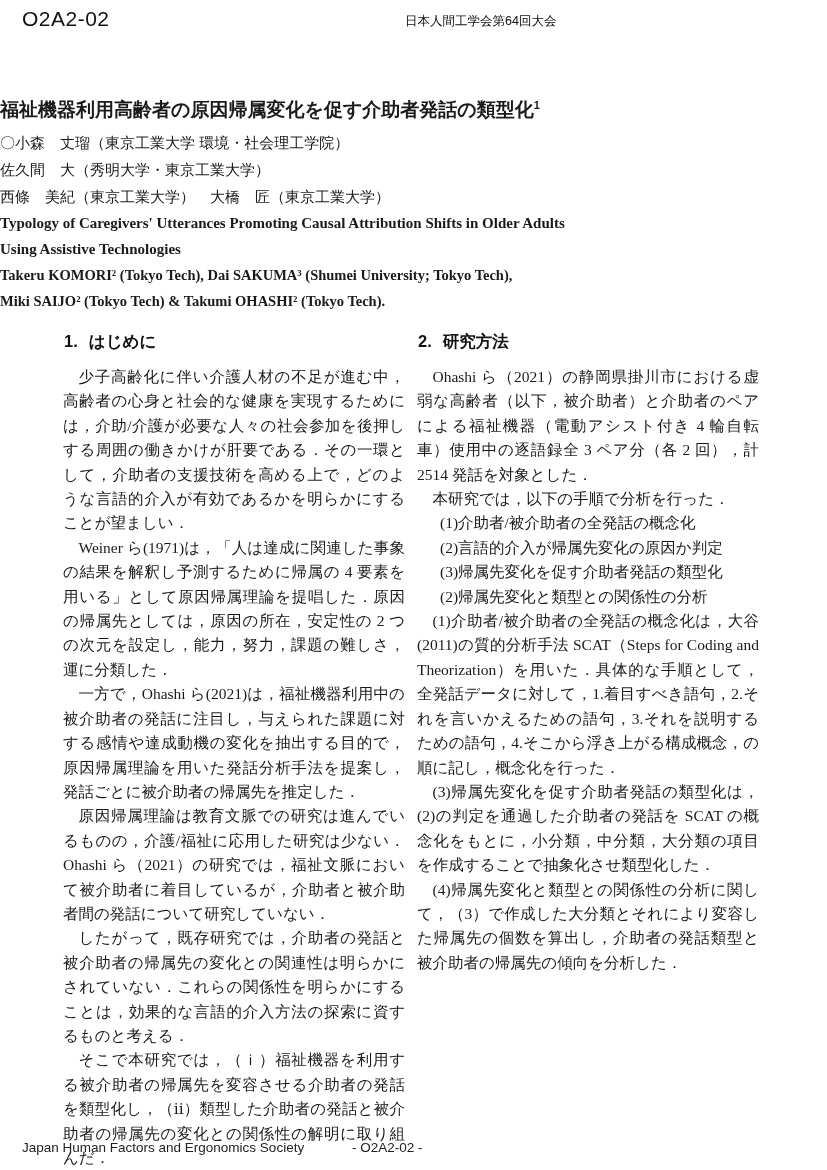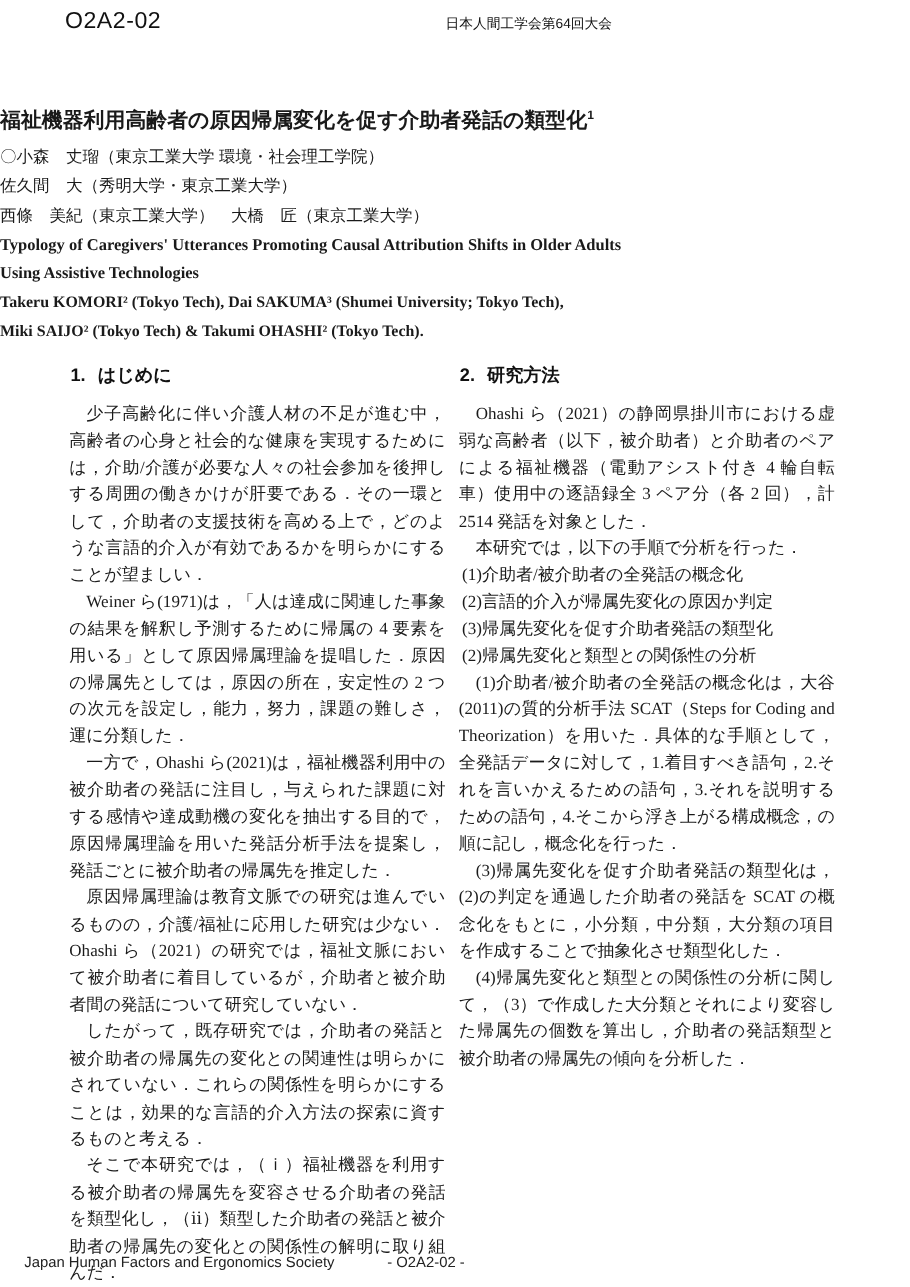--- a/index.html
+++ b/index.html
@@ -18,21 +18,20 @@
     position: absolute;
     top: 7px; left: 22px;
     width: 783px;
     height: 28px;
   }
   .paper-id {
     font-family: "Liberation Sans", "DejaVu Sans", sans-serif;
     font-size: 21px;
     letter-spacing: 0.5px;
     color: #111;
-    margin-left: 37px;
   }
   .conference {
     position: absolute;
     top: 6px; left: 383px;
     font-family: "Liberation Sans", "DejaVu Sans", sans-serif;
     font-size: 12.5px;
     color: #111;
     white-space: nowrap;
   }
 
@@ -88,21 +87,21 @@
   }
   .section-heading .sec-num { margin-right: 11px; }
   .column p {
     margin: 0;
     font-size: 15.5px;
     line-height: 24.4px;
     text-align: justify;
     text-indent: 15.5px;
     color: #1a1a1a;
   }
-  .column p.list-line { text-indent: 3px; }
+  .column p.list-line { text-indent: 3px; margin-left: 20px; }
 
   
   .page-footer {
     position: absolute;
     bottom: 10px; left: 22px;
     width: 783px;
     height: 20px;
     font-family: "Liberation Sans", "DejaVu Sans", sans-serif;
     font-size: 13.5px;
     color: #222;

